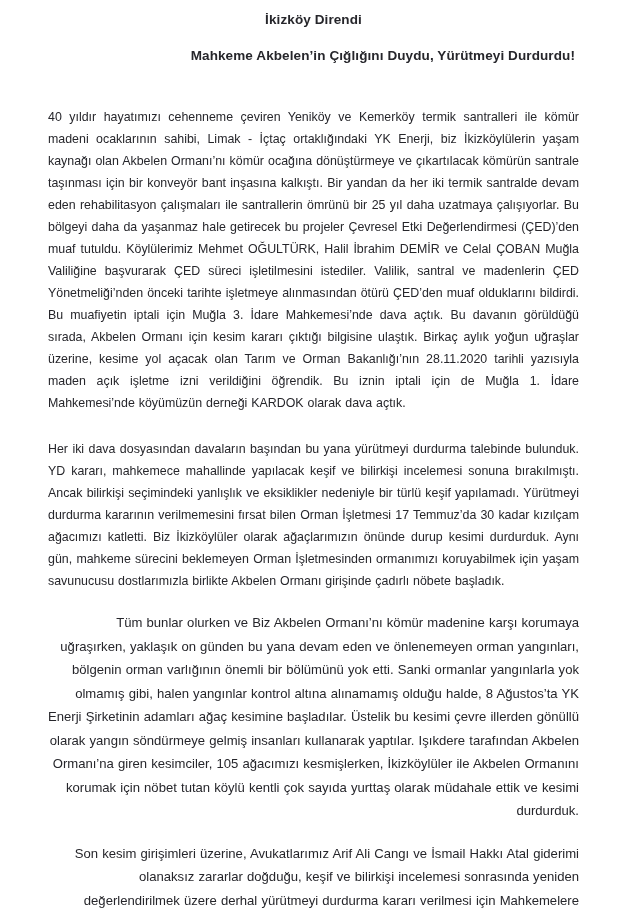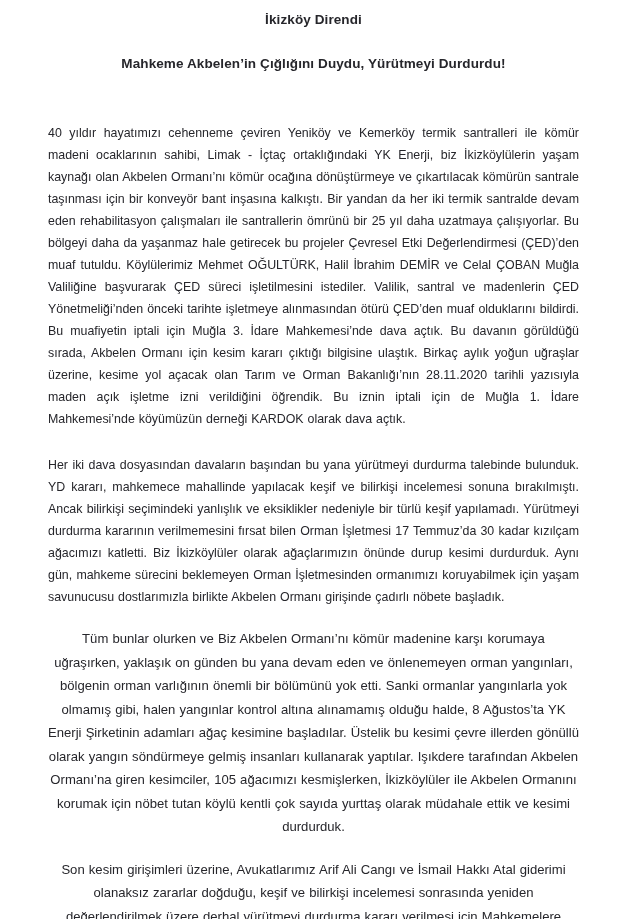--- a/index.html
+++ b/index.html
@@ -25,23 +25,23 @@
   .doc-title {
     margin: 0;
     padding-top: 4px;
     text-align: center;
     font-size: 13.5px;
     font-weight: 600;
     letter-spacing: 0.1px;
     color: #26262b;
   }
   .doc-subtitle {
-    margin: 12px;
+    margin: 4px;
     padding-top: 17px;
-    text-align: center;
+    text-align: right;
     font-size: 13.5px;
     font-weight: 600;
     letter-spacing: 0.1px;
     color: #26262b;
   }
   .body-text {
     padding-top: 15px;
   }
   p.para {
     margin: 0 0 19px 0;
@@ -51,21 +51,21 @@
   }
   p.para.justified {
     font-size: 12.4px;
     line-height: 22px;
     text-align: justify;
     margin-top: 24px;
   }
   p.para.leftalign {
     font-size: 13.1px;
     line-height: 23.5px;
-    text-align: center;
+    text-align: right;
   }
 </style>
 </head>
 <body>
 
 <div class="page">
   <h1 class="doc-title">İkizköy Direndi</h1>
 
   <h2 class="doc-subtitle">Mahkeme Akbelen’in Çığlığını Duydu, Yürütmeyi Durdurdu!</h2>
 

